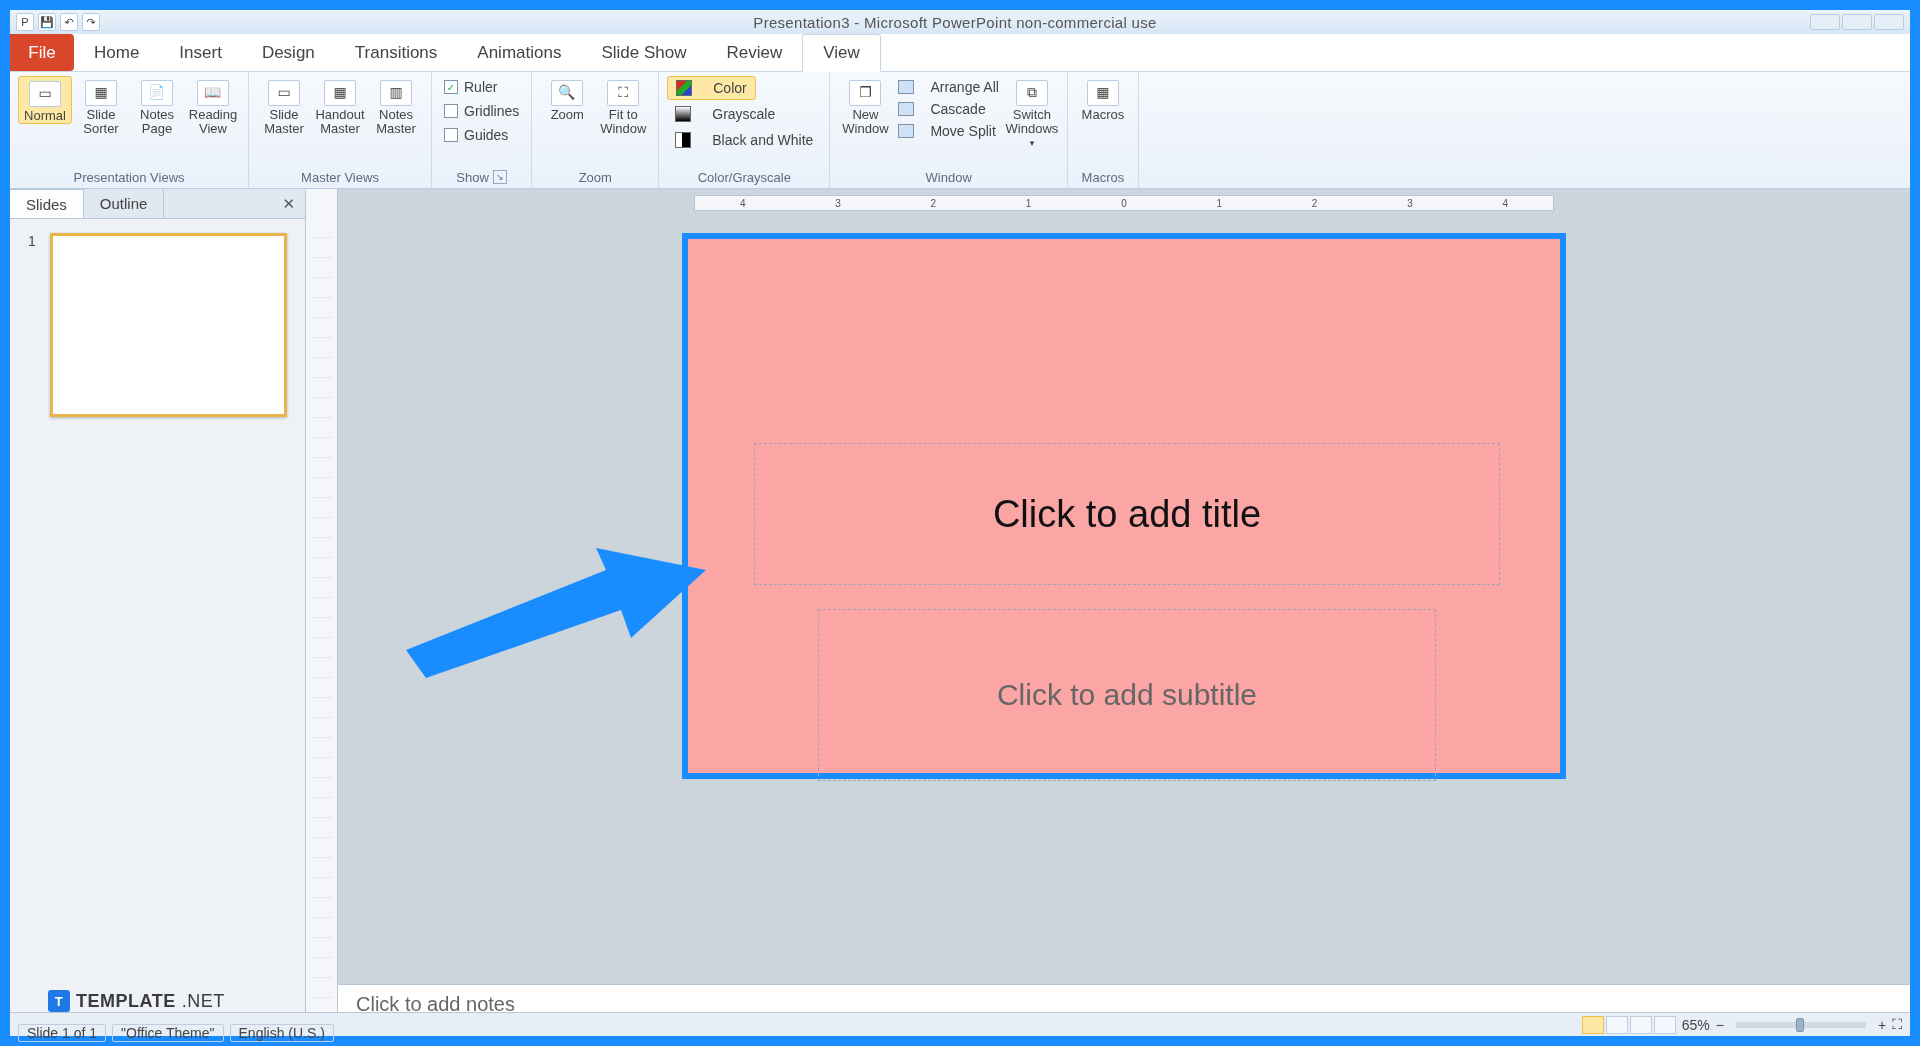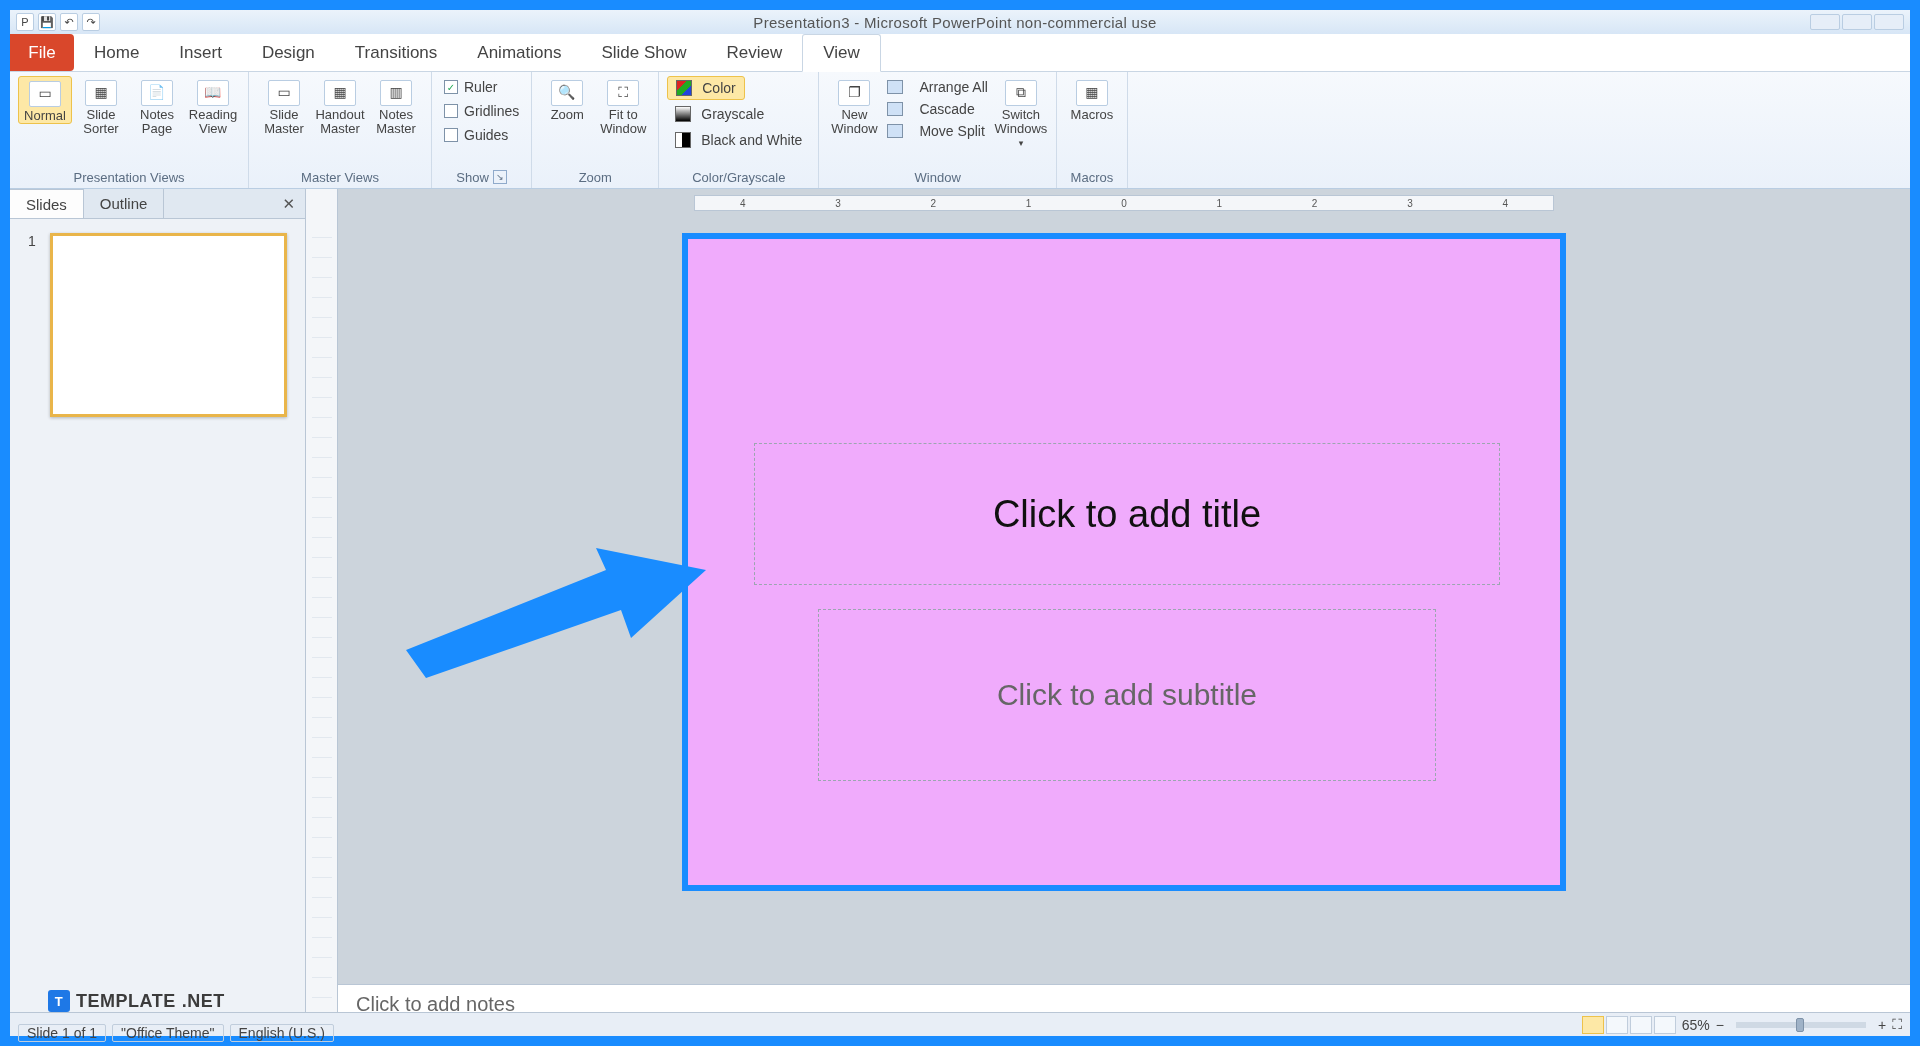--- a/index.html
+++ b/index.html
@@ -29,21 +29,21 @@
 .group-label { font-size:13px; color:#5b6d82; height:22px; display:flex; align-items:center; justify-content:center; width:100%; }
 .group-label .launcher { margin-left:4px; width:14px; height:14px; border:1px solid #8faacb; font-size:9px; display:inline-flex; align-items:center; justify-content:center; color:#5b6d82; }
 
 .bigbtn { width:54px; display:flex; flex-direction:column; align-items:center; padding-top:4px; gap:2px; text-align:center; font-size:13px; color:#444; line-height:1.1; }
 .bigbtn.selected { background:#fde8a6; border:1px solid #edc24b; border-radius:3px; }
 .bigbtn .ico { width:32px; height:26px; background:#fff; border:1px solid #b9cde2; border-radius:2px; display:flex; align-items:center; justify-content:center; font-size:14px; }
 
 .chkrow { display:flex; align-items:center; gap:6px; font-size:14px; color:#444; height:22px; padding:0 4px; }
 .chkrow .cb { width:14px; height:14px; border:1px solid #7e92a8; background:#fff; display:inline-flex; align-items:center; justify-content:center; font-size:10px; color:#2a5; }
 
-.color-btn { display:flex; align-items:center; gap:10px; padding:2px 8px; font-size:14px; color:#444; border-radius:3px; height:24px; }
+.color-btn { display:flex; align-items:center; gap:21px; padding:2px 8px; font-size:14px; color:#444; border-radius:3px; height:24px; }
 .color-btn.sel { background:#fde8a6; border:1px solid #edc24b; }
 .swatch { width:16px; height:16px; border:1px solid #666; }
 .swatch.rgb { background:linear-gradient(135deg,#d22 0 33%,#2a2 33% 66%,#24d 66% 100%); }
 .swatch.gray { background:linear-gradient(#fff,#000); }
 .swatch.bw   { background:#fff; box-shadow:inset -8px 0 0 #000; }
 
 .win-row { display:flex; align-items:center; gap:16px; font-size:14px; color:#444; height:22px; padding:0 4px; }
 .win-ico { width:16px; height:14px; background:#cfe1f6; border:1px solid #7e92a8; }
 
 
@@ -63,35 +63,35 @@
 
 .vruler { width:32px; background:#f4f6f9; border-right:1px solid #b9c6d5; position:relative; }
 .vruler .tick-strip { position:absolute; top:46px; bottom:12px; left:6px; width:20px; background:repeating-linear-gradient(#f4f6f9 0 2px,#e2e8ef 2px 3px,#f4f6f9 3px 20px); }
 
 
 .editarea { flex:1; display:flex; flex-direction:column; }
 .hruler-wrap { height:24px; background:#ccd4dc; display:flex; justify-content:center; padding-top:6px; }
 .hruler { width:860px; height:16px; background:#f4f6f9; border:1px solid #b9c6d5; font-size:10px; color:#555; display:flex; align-items:center; justify-content:space-around; }
 
 .canvas-wrap { flex:1; display:flex; justify-content:center; align-items:flex-start; padding-top:20px; overflow:hidden; }
-.slide-canvas { width:884px; height:658px; background:#f0abfc; border:6px solid #198cff; position:relative; }
+.slide-canvas { width:884px; height:546px; background:#fca5a5; border:6px solid #198cff; position:relative; }
 .placeholder { position:absolute; border:1px dashed #9ca6b0; display:flex; align-items:center; justify-content:center; text-align:center; }
 .ph-title { left:66px; top:204px; width:746px; height:142px; font-size:38px; color:#111; }
 .ph-sub   { left:130px; top:370px; width:618px; height:172px; font-size:30px; color:#666; }
 
 
 .big-arrow { position:absolute; left:396px; top:520px; width:300px; height:150px; pointer-events:none; }
 
 
 .notespane { height:52px; background:#fff; border-top:1px solid #b9c6d5; padding:8px 18px; font-size:20px; color:#666; }
 
 
 .watermark { position:absolute; left:38px; bottom:24px; display:flex; align-items:center; gap:6px; font-size:18px; font-weight:600; color:#3c3c3c; letter-spacing:.5px; }
 .watermark .badge { width:22px; height:22px; background:#1e78e6; color:#fff; border-radius:3px; display:flex; align-items:center; justify-content:center; font-size:13px; font-weight:700; }
-.watermark .net { font-weight:700; }
+.watermark .net { font-weight:400; }
 
 .statusbar { position:absolute; left:0; right:0; bottom:0; height:24px; background:#e8eef6; border-top:1px solid #b9c6d5; display:flex; align-items:center; font-size:14px; color:#444; padding:0 8px; gap:6px; }
 .statusbar .seg { border:1px solid #c0cddc; padding:8px 8px; height:18px; display:flex; align-items:center; border-radius:2px;margin-top:16px; }
 .statusbar .spacer { flex:1; }
 .viewbtns { display:flex; gap:2px; }
 .viewbtn { width:22px; height:18px; border:1px solid #c0cddc; background:#f4f8fc; }
 .viewbtn.on { background:#fde8a6; border-color:#edc24b; }
 .zoom-slider { width:130px; height:6px; background:#cfd9e4; position:relative; margin:0 6px; }
 .zoom-slider .knob { position:absolute; left:60px; top:-4px; width:8px; height:14px; background:#9fb2c7; border:1px solid #7e92a8; border-radius:2px; }
 </style>

